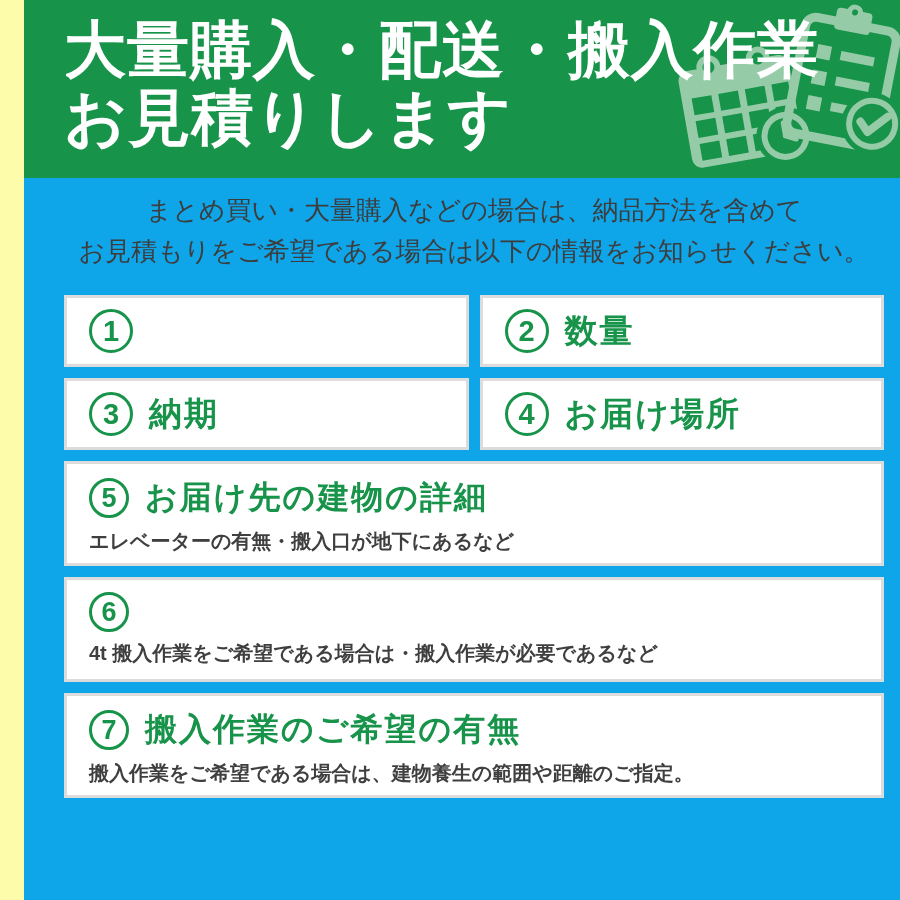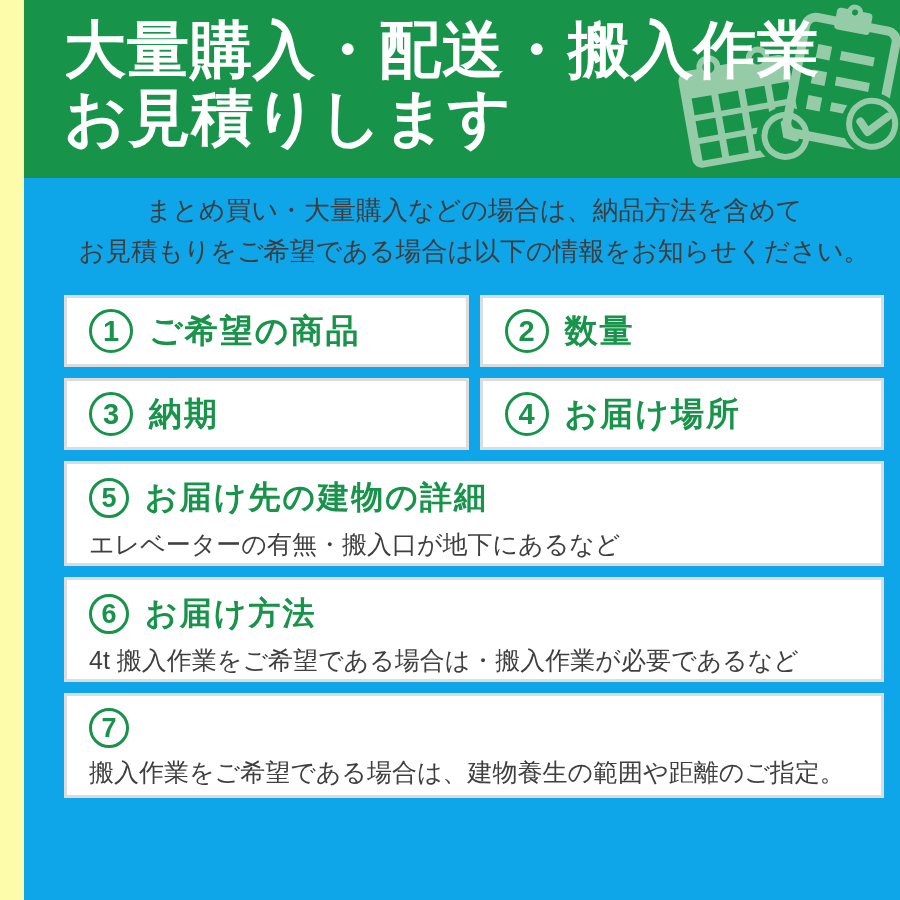--- a/index.html
+++ b/index.html
@@ -50,21 +50,21 @@
     display:flex; align-items:center; justify-content:center;
     background:#ffffff;
   }
   .box-lg .num { width:40px; height:40px; font-size:27px; }
   .ttl {
     margin-left:16px; color:#17934a;
     font-size:33px; font-weight:800; letter-spacing:2px; white-space:nowrap;
   }
   .box-lg .ttl { font-size:32px; }
   .desc {
-    margin-top:8px; color:#3f3f3f; font-size:25px; font-weight:400;
+    margin-top:8px; color:#3f3f3f; font-size:20px; font-weight:700;
     white-space:nowrap; letter-spacing:0;
   }
 </style>
 </head>
 <body>
 
 <div id="page">
 
   <div class="header">
 
@@ -119,21 +119,20 @@
   <div class="content">
 
     <div class="intro">
       <div>まとめ買い・大量購入などの場合は、納品方法を含めて</div>
       <div>お見積もりをご希望である場合は以下の情報をお知らせください。</div>
     </div>
 
     <div class="grid-2">
       <div class="box">
         <div class="num">1</div>
-        <div class="ttl">ご希望の商品</div>
       </div>
       <div class="box">
         <div class="num">2</div>
         <div class="ttl">数量</div>
       </div>
     </div>
 
     <div class="grid-2">
       <div class="box">
         <div class="num">3</div>
@@ -149,26 +148,26 @@
       <div class="trow">
         <div class="num">5</div>
         <div class="ttl">お届け先の建物の詳細</div>
       </div>
       <div class="desc">エレベーターの有無・搬入口が地下にあるなど</div>
     </div>
 
     <div class="box-lg">
       <div class="trow">
         <div class="num">6</div>
-        <div class="ttl">お届け方法</div>
       </div>
       <div class="desc">4t 搬入作業をご希望である場合は・搬入作業が必要であるなど</div>
     </div>
 
     <div class="box-lg">
       <div class="trow">
         <div class="num">7</div>
+        <div class="ttl">搬入作業のご希望の有無</div>
       </div>
       <div class="desc">搬入作業をご希望である場合は、建物養生の範囲や距離のご指定。</div>
     </div>
 
   </div>
 </div>
 
 </body></html>

